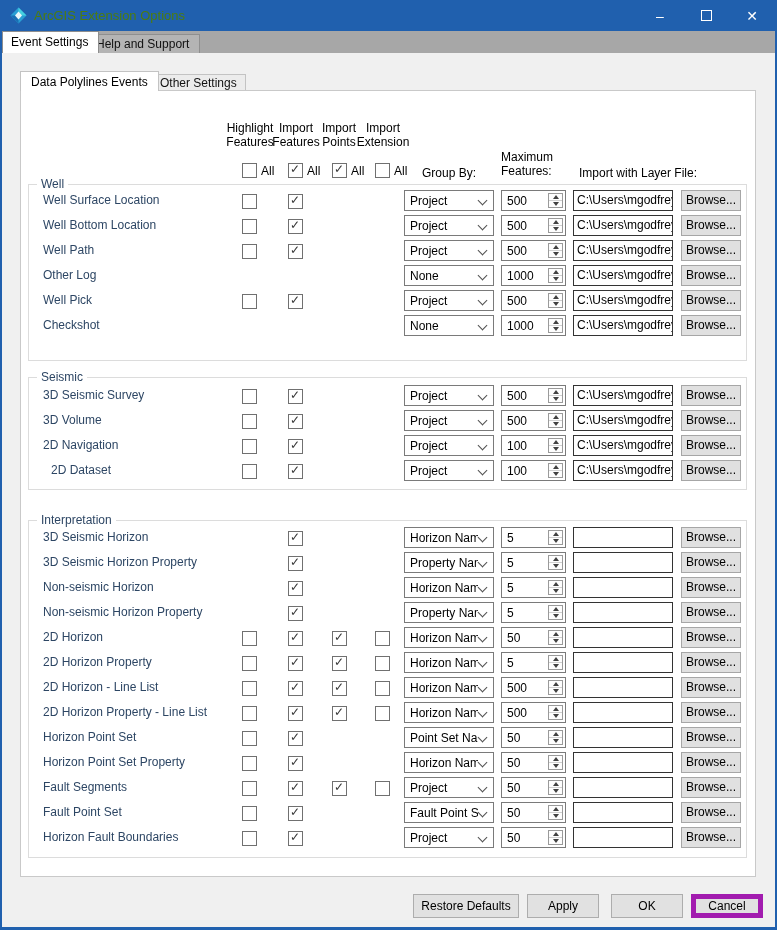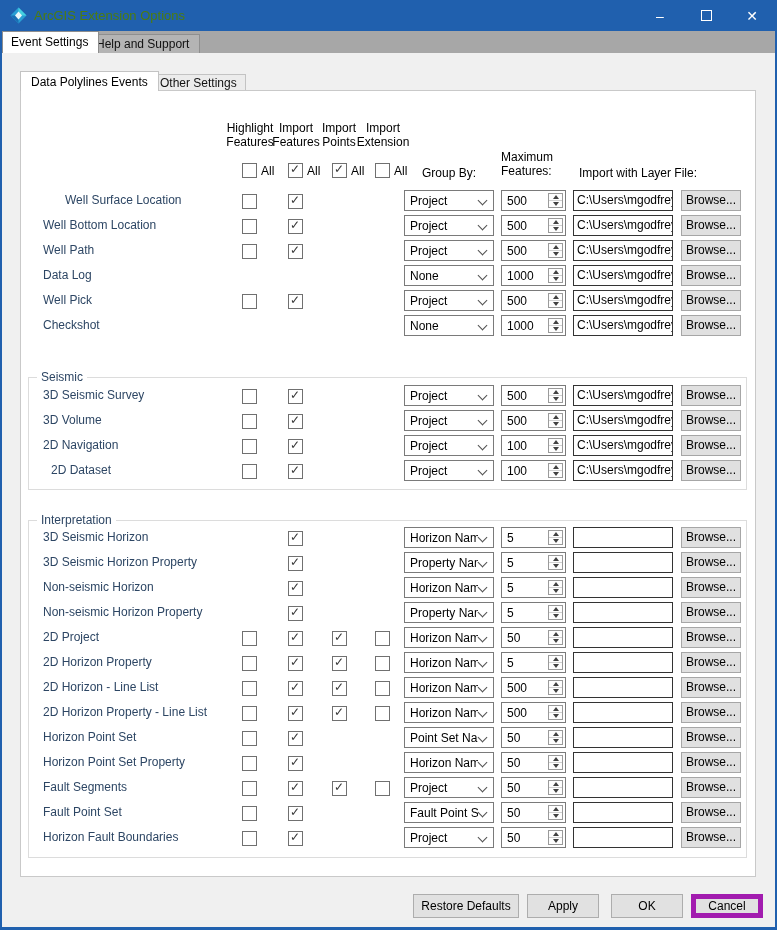--- a/index.html
+++ b/index.html
@@ -110,29 +110,32 @@
       <span class="abs cb checked" style="left: 332px; top: 163px;"></span>
       <span class="abs all-label" style="left: 351px; top: 164px;">All</span>
       <span class="abs cb" style="left: 375px; top: 163px;"></span>
       <span class="abs all-label" style="left: 394px; top: 164px;">All</span>
     </div>
 
   <div class="abs misc-head" style="left:404px;top:166px;width:90px;text-align:center;">Group By:</div>
   <div class="abs misc-head" style="left:501px;top:150px;width:68px;line-height:14px;">Maximum Features:</div>
   <div class="abs misc-head" style="left:573px;top:166px;width:130px;text-align:center;white-space:nowrap;">Import with Layer File:</div>
 
+  <div class="abs gbox" style="top:184px;height:177px;">
+    <span class="gtitle">Well</span>
+  </div>
   <div class="abs gbox" style="top:377px;height:113px;">
     <span class="gtitle">Seismic</span>
   </div>
   <div class="abs gbox" style="top:520px;height:338px;">
     <span class="gtitle">Interpretation</span>
   </div>
 
   <div id="rows">
-      <div class="abs rowlabel" style="top: 190px; margin-left: 22px;">Well Surface Location</div>
+      <div class="abs rowlabel" style="top: 190px;">Well Surface Location</div>
       <span class="abs cb" style="left: 242px; top: 194px;"></span>
       <span class="abs cb checked" style="left: 288px; top: 194px;"></span>
       <div class="abs combo" style="left: 404px; top: 190px;">
         <span class="ctext">Project</span>
         <span class="chev"></span>
       </div>
       <div class="abs spin" style="left: 501px; top: 190px;">
         <span class="sval">500</span>
         <div class="updown">
           <div class="up">
@@ -178,21 +181,21 @@
           <div class="up">
             <span class="tri-up"></span>
           </div>
           <div class="dn">
             <span class="tri-dn"></span>
           </div>
         </div>
       </div>
       <div class="abs pathbox" style="left: 573px; top: 240px;">C:\Users\mgodfrey\</div>
       <button class="abs browse" style="left: 681px; top: 240px;">Browse...</button>
-      <div class="abs rowlabel" style="top: 265px;">Data Log</div>
+      <div class="abs rowlabel" style="top: 265px;">Other Log</div>
       <div class="abs combo" style="left: 404px; top: 265px;">
         <span class="ctext">None</span>
         <span class="chev"></span>
       </div>
       <div class="abs spin" style="left: 501px; top: 265px;">
         <span class="sval">1000</span>
         <div class="updown">
           <div class="up">
             <span class="tri-up"></span>
           </div>
@@ -390,21 +393,21 @@
           <div class="up">
             <span class="tri-up"></span>
           </div>
           <div class="dn">
             <span class="tri-dn"></span>
           </div>
         </div>
       </div>
       <div class="abs pathbox" style="left: 573px; top: 602px;"></div>
       <button class="abs browse" style="left: 681px; top: 602px;">Browse...</button>
-      <div class="abs rowlabel" style="top: 627px;">2D Project</div>
+      <div class="abs rowlabel" style="top: 627px;">2D Horizon</div>
       <span class="abs cb" style="left: 242px; top: 631px;"></span>
       <span class="abs cb checked" style="left: 288px; top: 631px;"></span>
       <span class="abs cb checked" style="left: 332px; top: 631px;"></span>
       <span class="abs cb" style="left: 375px; top: 631px;"></span>
       <div class="abs combo" style="left: 404px; top: 627px;">
         <span class="ctext">Horizon Name</span>
         <span class="chev"></span>
       </div>
       <div class="abs spin" style="left: 501px; top: 627px;">
         <span class="sval">50</span>

